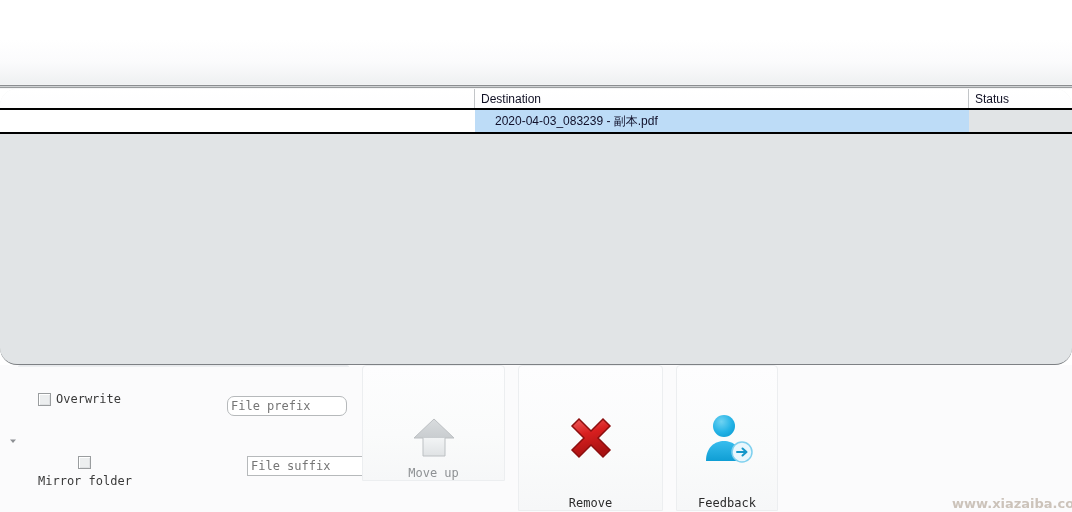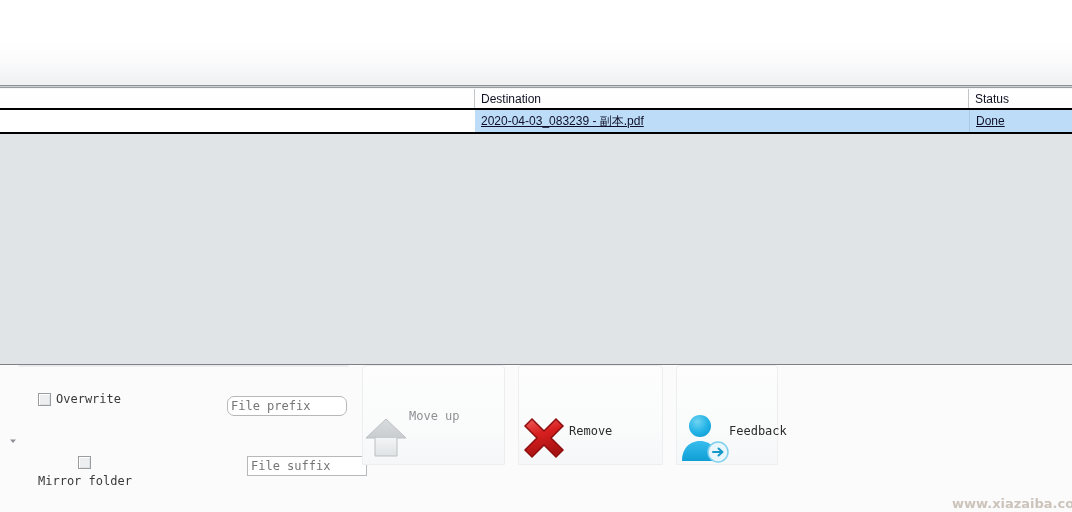--- a/index.html
+++ b/index.html
@@ -39,20 +39,21 @@
   }
 
   
   .list-pane {
     flex: 0 0 auto;
     height: 275px;
     background: #e1e4e6;
     border-bottom: 1px solid #7d8084;
     position: relative;
     overflow: hidden;
+    border-radius: 17px;
   }
   .table-header {
     display: flex;
     height: 21px;
     background: #ffffff;
     border-bottom: 2px solid #000000;
     box-sizing: border-box;
   }
   .th {
     box-sizing: border-box;
@@ -74,26 +75,25 @@
     display: flex;
     height: 24px;
     border-bottom: 2px solid #000000;
     box-sizing: border-box;
   }
   .td {
     box-sizing: border-box;
     height: 100%;
     display: flex;
     align-items: center;
-    padding-left: 6px;
+    padding-left: 20px;
     font-size: 12px;
     color: #10102a;
     overflow: hidden;
     white-space: nowrap;
-    text-decoration: underline;
   }
   .td.col-src  { width: 475px; background: #ffffff; }
   .td.col-dest { width: 494px; background: #bddcf7; }
   .td.col-stat { width: 103px; background: #bddcf7; border-left: 1px solid #a9c9e4; }
 
   
   .toolbar {
     flex: 1 1 auto;
     background: #fbfbfc;
     display: flex;
@@ -178,21 +178,21 @@
   
   .act {
     flex: 0 0 auto;
     box-sizing: border-box;
     border: 1px solid #eceef0;
     border-radius: 4px 4px 0 0;
     background: linear-gradient(to bottom, #fdfdfe 0%, #fafbfb 60%, #f6f7f8 100%);
     margin-left: 13px;
     position: relative;
     display: flex;
-    flex-direction: row;
+    flex-direction: column;
     align-items: center;
     justify-content: flex-start;
   }
   .act.w143 { width: 143px; }
   .act.w145 { width: 145px; }
   .act.w102 { width: 102px; }
 
   .act-icon {
     margin-top: 46px;
     height: 52px;
@@ -257,21 +257,20 @@
 
     <div class="table-header">
       <div class="th col-src"></div>
       <div class="th col-dest">Destination</div>
       <div class="th col-stat">Status</div>
     </div>
 
     <div class="table-row">
       <div class="td col-src"></div>
       <div class="td col-dest">2020-04-03_083239 - 副本.pdf</div>
-      <div class="td col-stat">Done</div>
     </div>
 
   </div>
 
   <div class="toolbar">
 
     <div class="rail">
       <div class="rail-chevron">
         <svg width="8" height="8" viewBox="0 0 8 8" aria-hidden="true">
           <path d="M1 2.5 L4 6 L7 2.5 Z" fill="#8d9094"></path>

